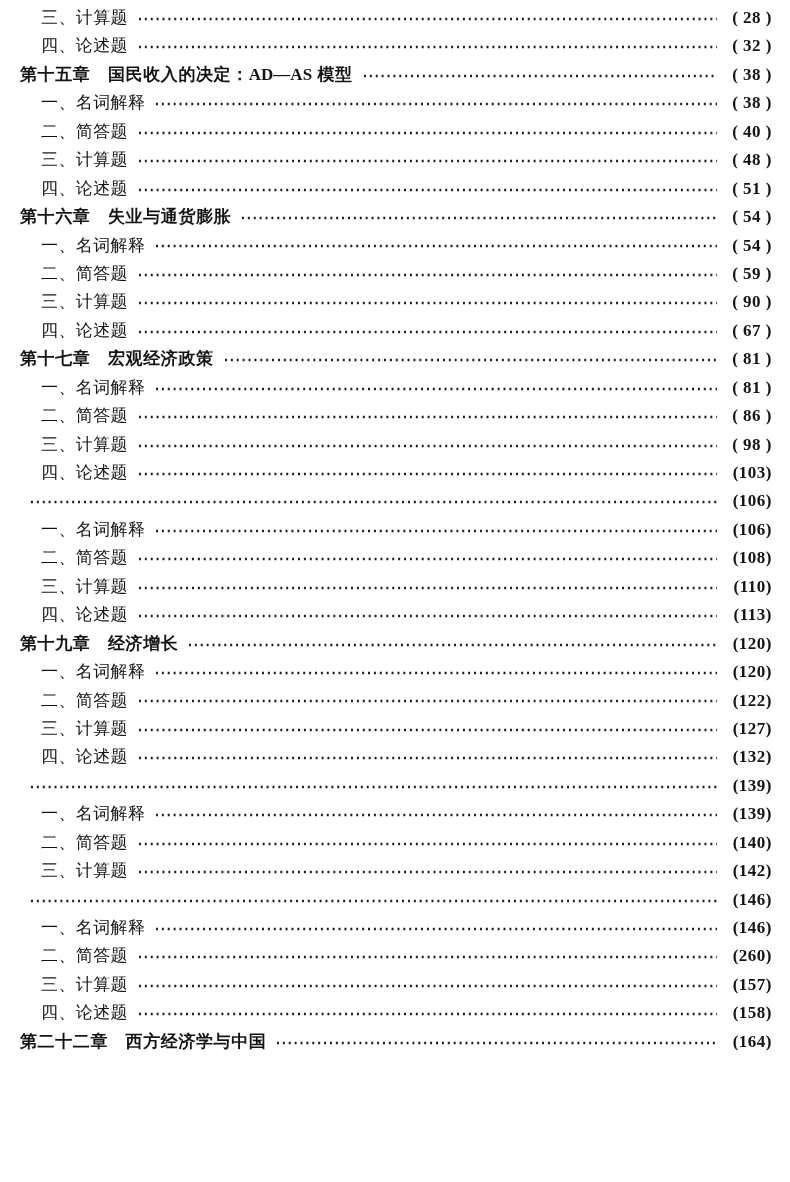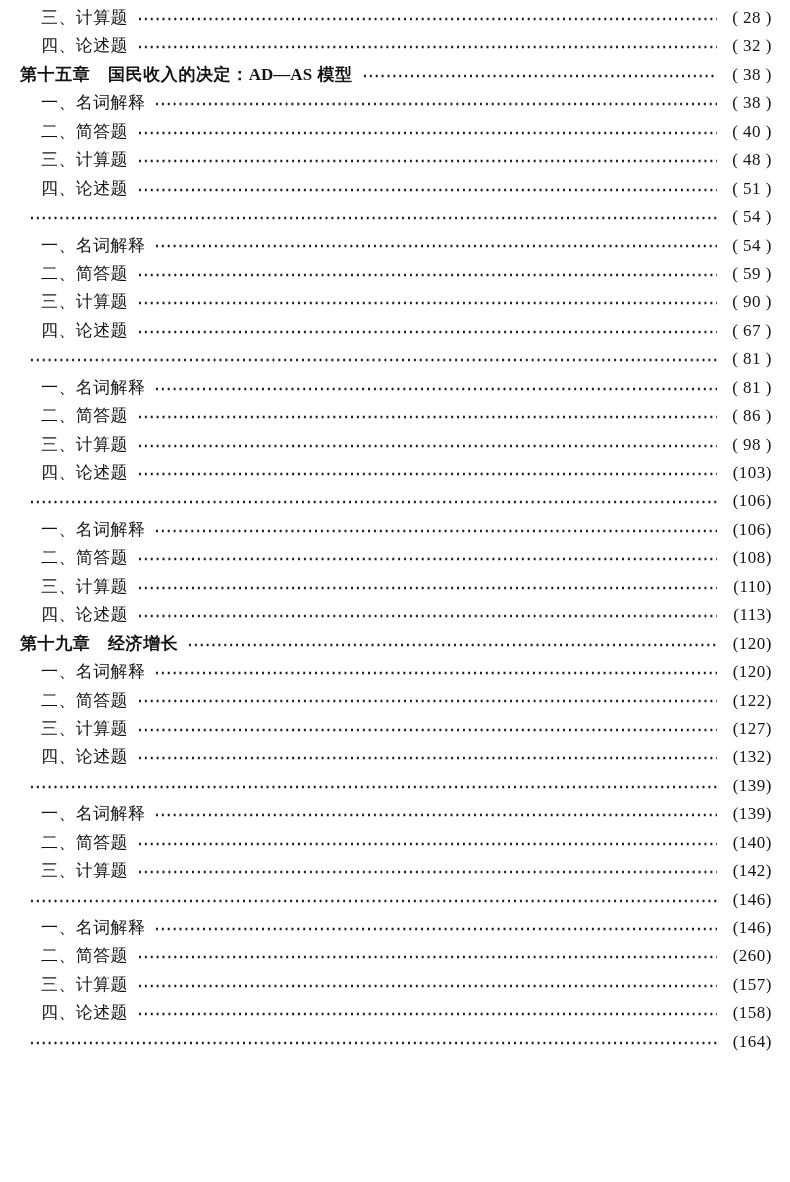--- a/index.html
+++ b/index.html
@@ -59,21 +59,21 @@
     background-position: 0 53%;
     min-width: 12px;
   }
   
   .pagenum {
     flex: 0 0 auto;
     min-width: 50px;
     text-align: right;
     white-space: pre;
     font-family: "Liberation Serif", "DejaVu Serif", serif;
-    font-weight: 400;
+    font-weight: 700;
     letter-spacing: 0.5px;
   }
   
   .seg-italic {
     font-family: "Liberation Serif", "DejaVu Serif", serif;
     font-weight: 700;
     letter-spacing: 0px;
   }
 </style>
 </head>
@@ -117,20 +117,21 @@
     <span class="pagenum">( 48 )</span>
   </div>
 
   <div class="row sub">
     <span class="label"><span>四、论述题</span></span>
     <span class="leader"></span>
     <span class="pagenum">( 51 )</span>
   </div>
 
   <div class="row chapter">
+    <span class="label"><span>第十六章　失业与通货膨胀</span></span>
     <span class="leader"></span>
     <span class="pagenum">( 54 )</span>
   </div>
 
   <div class="row sub">
     <span class="label"><span>一、名词解释</span></span>
     <span class="leader"></span>
     <span class="pagenum">( 54 )</span>
   </div>
 
@@ -146,20 +147,21 @@
     <span class="pagenum">( 90 )</span>
   </div>
 
   <div class="row sub">
     <span class="label"><span>四、论述题</span></span>
     <span class="leader"></span>
     <span class="pagenum">( 67 )</span>
   </div>
 
   <div class="row chapter">
+    <span class="label"><span>第十七章　宏观经济政策</span></span>
     <span class="leader"></span>
     <span class="pagenum">( 81 )</span>
   </div>
 
   <div class="row sub">
     <span class="label"><span>一、名词解释</span></span>
     <span class="leader"></span>
     <span class="pagenum">( 81 )</span>
   </div>
 
@@ -286,20 +288,21 @@
     <span class="pagenum">(157)</span>
   </div>
 
   <div class="row sub">
     <span class="label"><span>四、论述题</span></span>
     <span class="leader"></span>
     <span class="pagenum">(158)</span>
   </div>
 
   <div class="row chapter">
+    <span class="label"><span>第二十二章　西方经济学与中国</span></span>
     <span class="leader"></span>
     <span class="pagenum">(164)</span>
   </div>
 
   <div class="row sub">
     <span class="label"><span>论述题</span></span>
     <span class="leader"></span>
     <span class="pagenum">(164)</span>
   </div>
 

